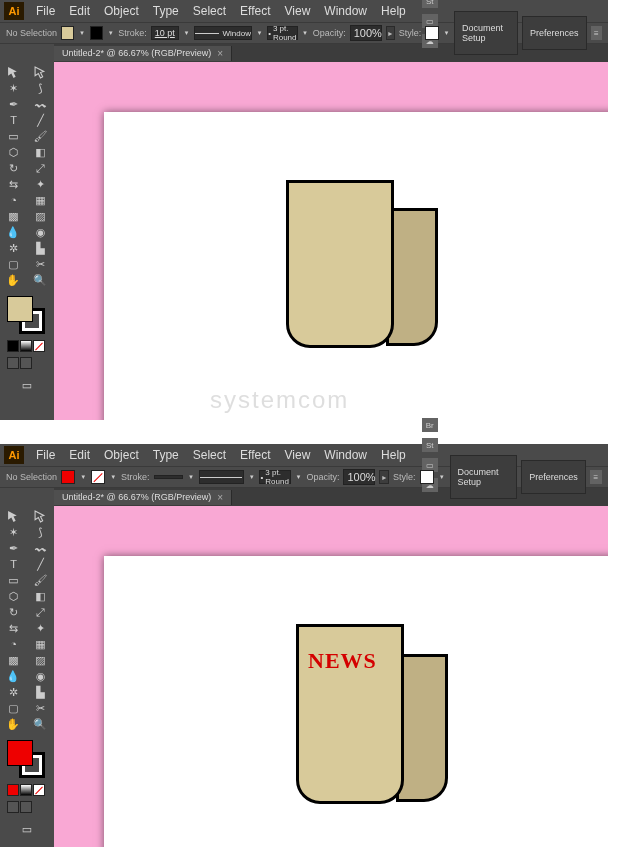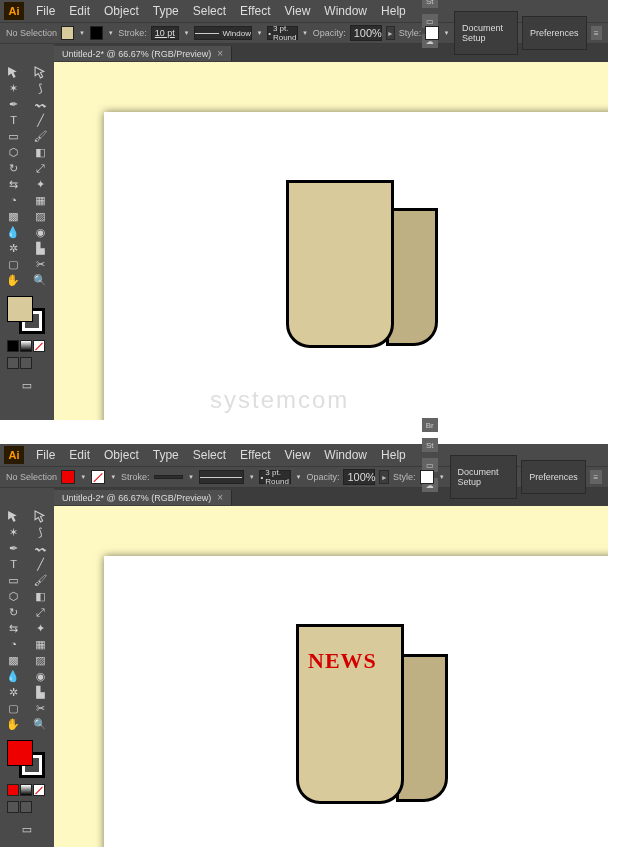--- a/index.html
+++ b/index.html
@@ -26,21 +26,21 @@
   .stroke-val { background: #2d2d2d; color: #ddd; padding: 1px 3px; font-size: 9px; border: 1px solid #222; width: 36px; text-align: right; text-decoration: underline; }
   .stroke-line { width: 58px; height: 14px; background: #2d2d2d; border: 1px solid #222; display: flex; align-items: center; justify-content: center; }
   .stroke-line .line { width: 42px; height: 1px; background: #ccc; }
   .stroke-line .lbl { color: #ddd; font-size: 8px; margin-left: 4px; }
   .brush-prev { width: 40px; height: 14px; background: #2d2d2d; border: 1px solid #222; color: #ddd; font-size: 8px; display: flex; align-items: center; justify-content: center; gap: 2px; }
   .opacity-val { background: #2d2d2d; color: #ddd; padding: 1px 3px; font-size: 11px; border: 1px solid #222; width: 32px; text-align: center; }
   .arrow-btn { width: 12px; height: 14px; background: #3d3d3d; color: #bbb; font-size: 8px; display: flex; align-items: center; justify-content: center; border: 1px solid #2a2a2a; }
   .btn { background: #3d3d3d; color: #ddd; font-size: 9px; padding: 11px 7px; border: 1px solid #2a2a2a; }
 
   .tabbar { height: 18px; background: #3c3c3c; margin-left: 54px; display: flex; align-items: center; }
-  .tab { background: #4f4f4f; color: #ddd; font-size: 9px; padding: 2px 8px; border-right: 1px solid #2a2a2a; display: flex; align-items: flex-end; gap: 6px; }
+  .tab { background: #4f4f4f; color: #ddd; font-size: 9px; padding: 2px 8px; border-right: 1px solid #2a2a2a; display: flex; align-items: center; gap: 6px; }
   .tab-close { color: #aaa; font-size: 10px; }
 
   .workspace { display: flex; position: relative; }
   .toolbar { width: 54px; background: #4a4a4a; padding-top: 2px; }
   .tool-row { display: flex; height: 16px; }
   .tool { width: 27px; height: 16px; display: flex; align-items: center; justify-content: center; color: #ccc; font-size: 11px; position: relative; }
   .tool svg { width: 13px; height: 13px; }
   .fillstroke { position: relative; width: 40px; height: 40px; margin: 8px 7px 4px 7px; }
   .fs-fill { position: absolute; width: 26px; height: 26px; border: 1px solid #000; left: 0; top: 0; }
   .fs-stroke { position: absolute; width: 26px; height: 26px; background: #fff; border: 3px solid #000; left: 12px; top: 12px; }
@@ -48,21 +48,21 @@
   .fs-fill.tan { background: #d8ca9a; }
   .fs-fill.red { background: #e00; }
   .mini-row { display: flex; gap: 1px; padding: 0 7px; height: 14px; }
   .mini { width: 12px; height: 12px; border: 1px solid #222; }
   .mini.red { background: #e00; }
   .mini.black { background: #000; }
   .mini.grad { background: linear-gradient(#fff,#000); }
   .mini.none { background: #fff; position: relative; }
   .mini.none::after { content:""; position:absolute; left:0; right:0; top:50%; border-top:1.5px solid #e00; transform: rotate(-45deg); }
 
-  .canvas-area { flex: 1; background: #fef9c3; position: relative; overflow: hidden; }
+  .canvas-area { flex: 1; background: #f9a8d4; position: relative; overflow: hidden; }
   .artboard { position: absolute; background: #fff; box-shadow: 0 0 8px rgba(0,0,0,.5); }
 
   .doc-icon { position: absolute; }
   .back-page { position: absolute; background: #bfb084; border: 3px solid #000; border-radius: 0 0 24px 0; }
   .front-page { position: absolute; background: #d8ca9a; border: 3px solid #000; border-radius: 0 0 24px 24px; }
   .news-text { position: absolute; font-family: "Times New Roman", serif; font-weight: bold; color: #d40000; letter-spacing: 1px; }
 
   .watermark { position: absolute; color: rgba(200,200,200,.6); font-size: 24px; letter-spacing: 2px; font-family: Arial; }
 </style>
 </head>

